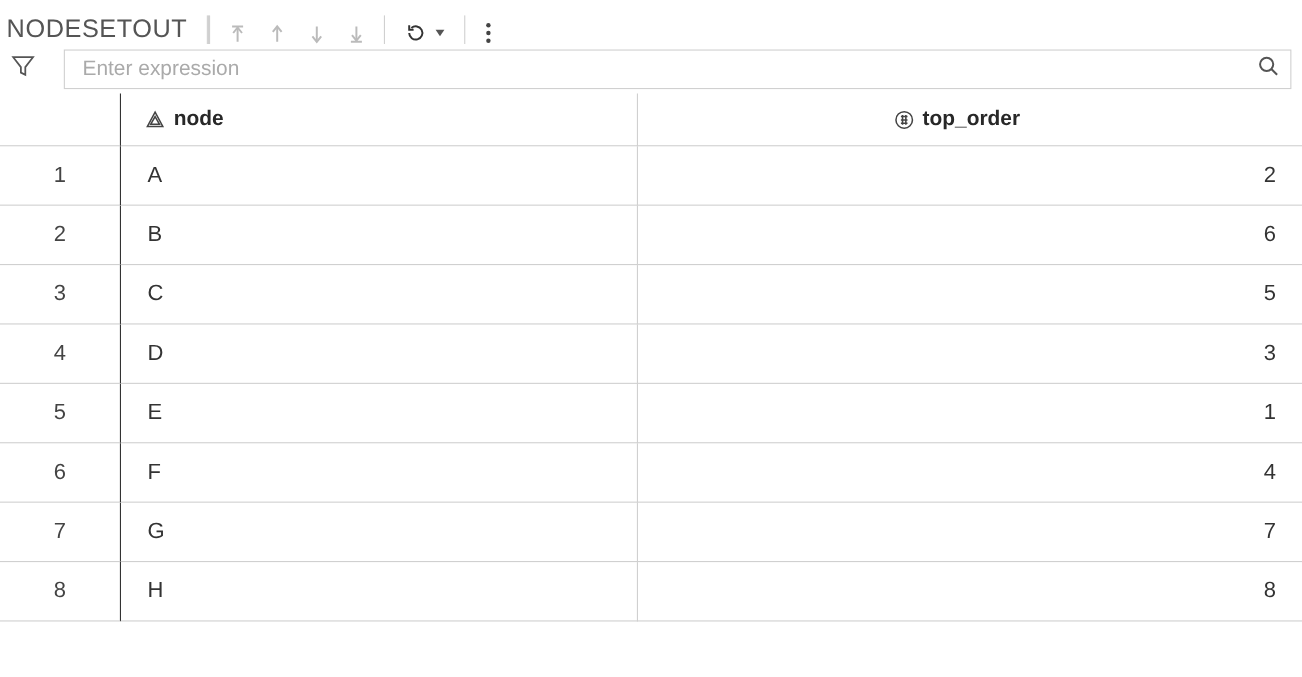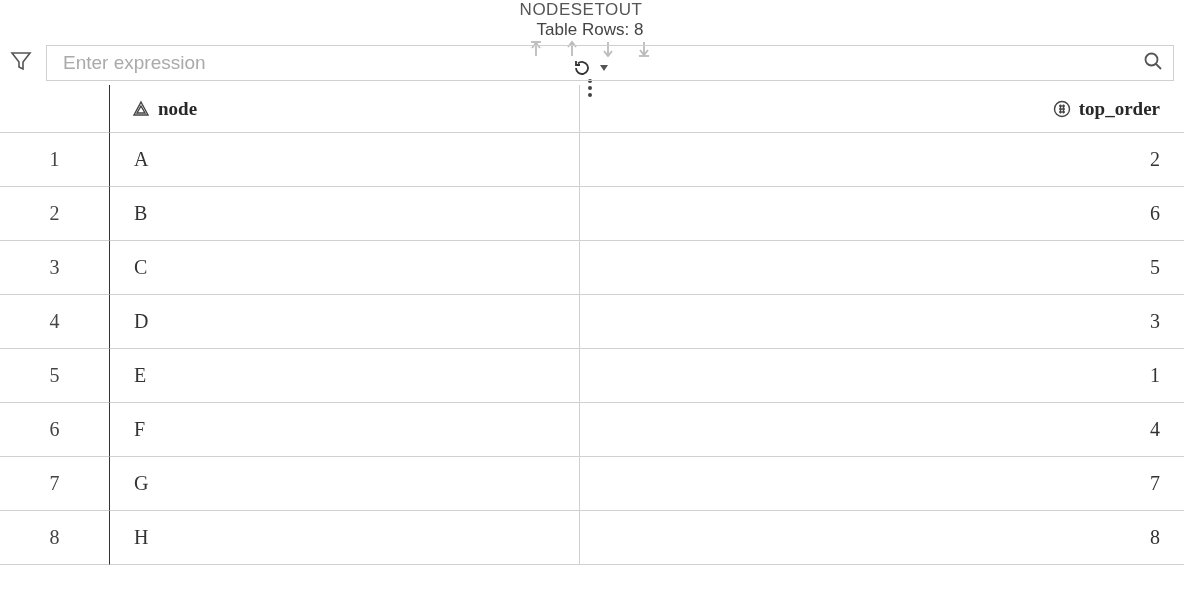--- a/index.html
+++ b/index.html
@@ -17,26 +17,25 @@
     font-family: -apple-system, BlinkMacSystemFont, "Segoe UI", Arial, sans-serif;
     color: var(--fg);
     background: #fff;
     overflow: hidden;
   }
   * { box-sizing: border-box; }
 
   
   .topbar {
     display: flex;
-    align-items: center;
+    align-items: flex-end;
     height: 40px;
     padding: 0 10px 0 6px;
-    font-size: 17px;
+    font-size: 23px;
     color: var(--fg);
-    flex-direction: column;
   }
   .topbar > div {
     padding: 0 18px;
     display: flex;
     align-items: center;
     white-space: nowrap;
   }
   .topbar .sep {
     width: 0;
     padding: 0;
@@ -59,21 +58,21 @@
     border-top: 6px solid #555;
     margin-left: 4px;
   }
 
   
   .filter-row {
     display: flex;
     align-items: center;
     height: 45px;
     padding: 0 10px 0 8px;
-    gap: 14px;
+    gap: 26px;
   }
   .filter-icon { color: #555; padding-left: 2px; }
   .filter-input-wrap {
     flex: 1;
     height: 36px;
     border: 1px solid var(--border);
     display: flex;
     align-items: center;
     padding: 0 10px 0 14px;
   }
@@ -93,35 +92,34 @@
   .tgrid {
     display: grid;
     grid-template-columns: 110px 470px 1fr;
     width: 100%;
   }
   .hdr { display: contents; }
   .th, .td {
     border-bottom: 1px solid var(--border);
     display: flex;
     align-items: center;
-    font-family: Liberation Serif, serif;
   }
   .th {
     height: 48px;
     font-weight: 700;
     font-size: 19px;
     color: #282828;
     gap: 8px;
   }
   .th-idx {
     border-right: 1.5px solid var(--border-strong);
     border-bottom: 1px solid var(--border);
   }
   .th.node { padding-left: 22px; border-right: 1px solid var(--border); }
-  .th.order { padding-right: 24px; justify-content: flex-end; }
+  .th.order { padding-right: 24px; justify-content: center; }
   .row { display: contents; }
   .td {
     height: var(--row-h);
     font-size: 20px;
     color: #333;
   }
   .td-idx {
     justify-content: center;
     color: #444;
     border-right: 1.5px solid var(--border-strong);
@@ -130,21 +128,20 @@
   .td.node { padding-left: 24px; border-right: 1px solid var(--border); }
   .td.order { padding-right: 24px; justify-content: flex-end; }
 
   .col-icon { display: inline-flex; }
 </style>
 </head>
 <body>
 
 <div class="topbar">
   <div class="table-name">NODESETOUT</div>
-  <div>Table Rows: 8</div>
   <div class="sep"></div>
   <div class="sep"></div>
   <div class="sep"></div>
 
   <div class="nav-arrows">
     <span>
       <svg width="14" height="18" viewBox="0 0 14 18" fill="none" stroke="currentColor" stroke-width="1.8">
         <line x1="2" y1="2" x2="12" y2="2"></line>
           <line x1="7" y1="3" x2="7" y2="16"></line>
         <polyline points="3,8 7,3 11,8"></polyline>

